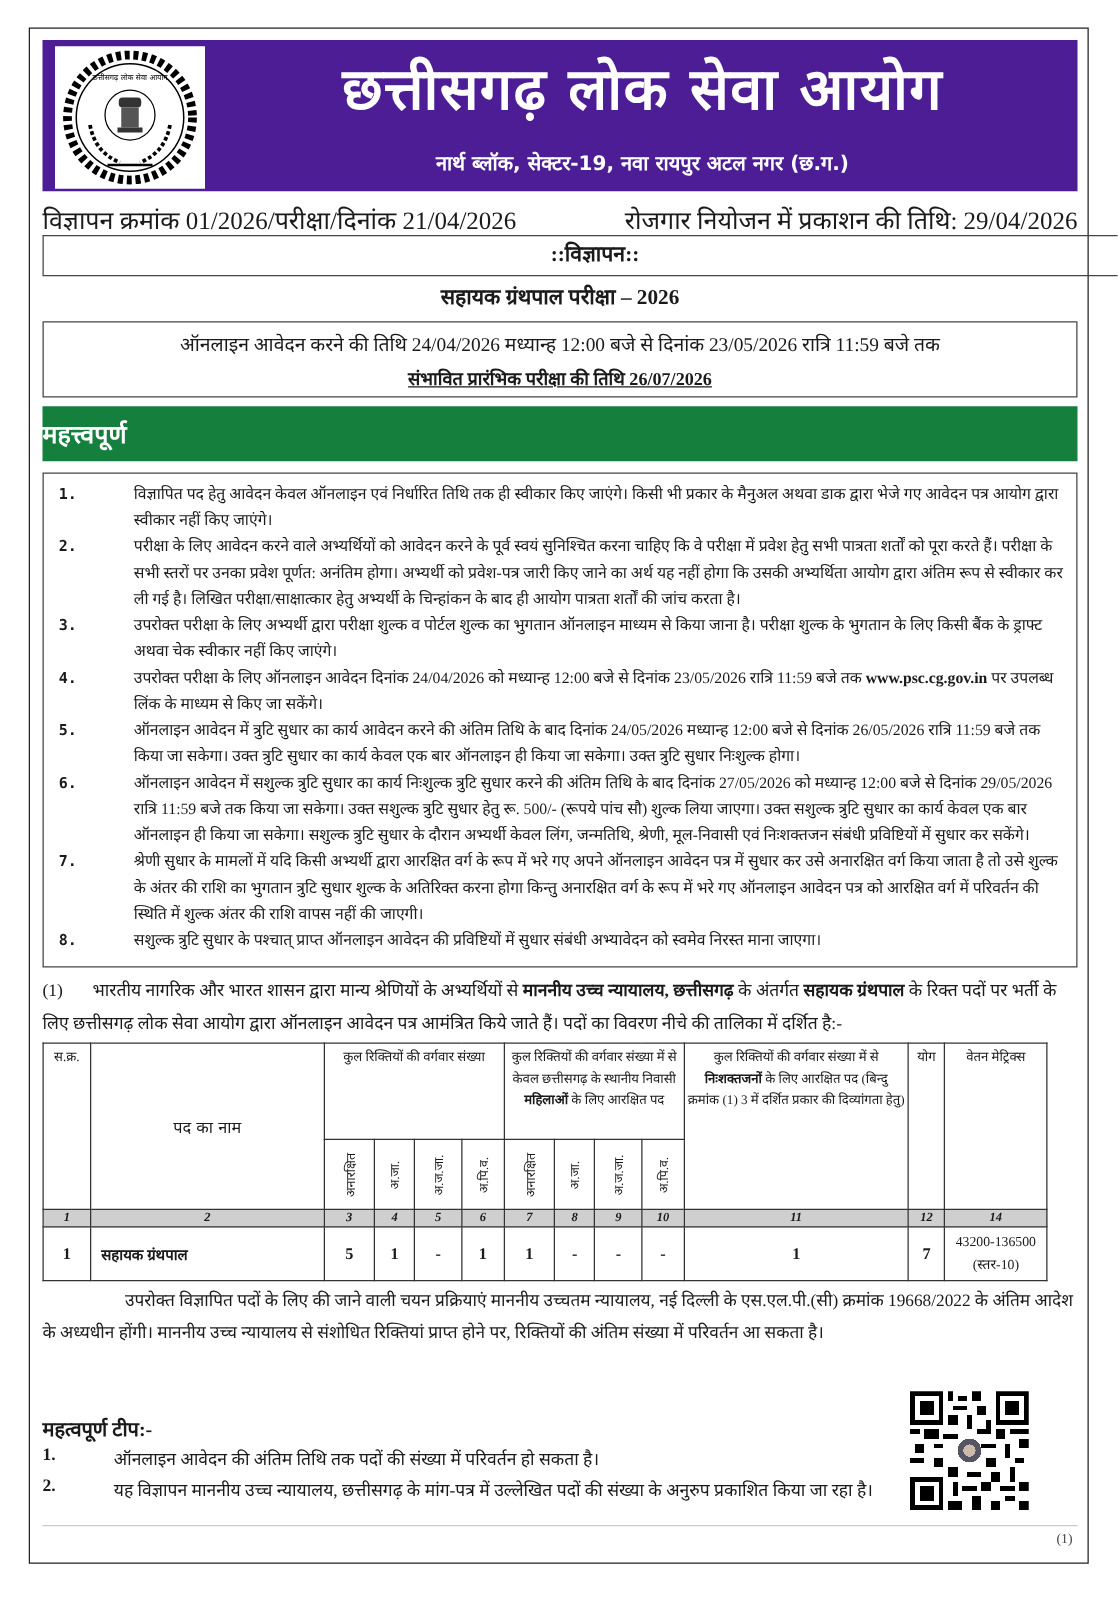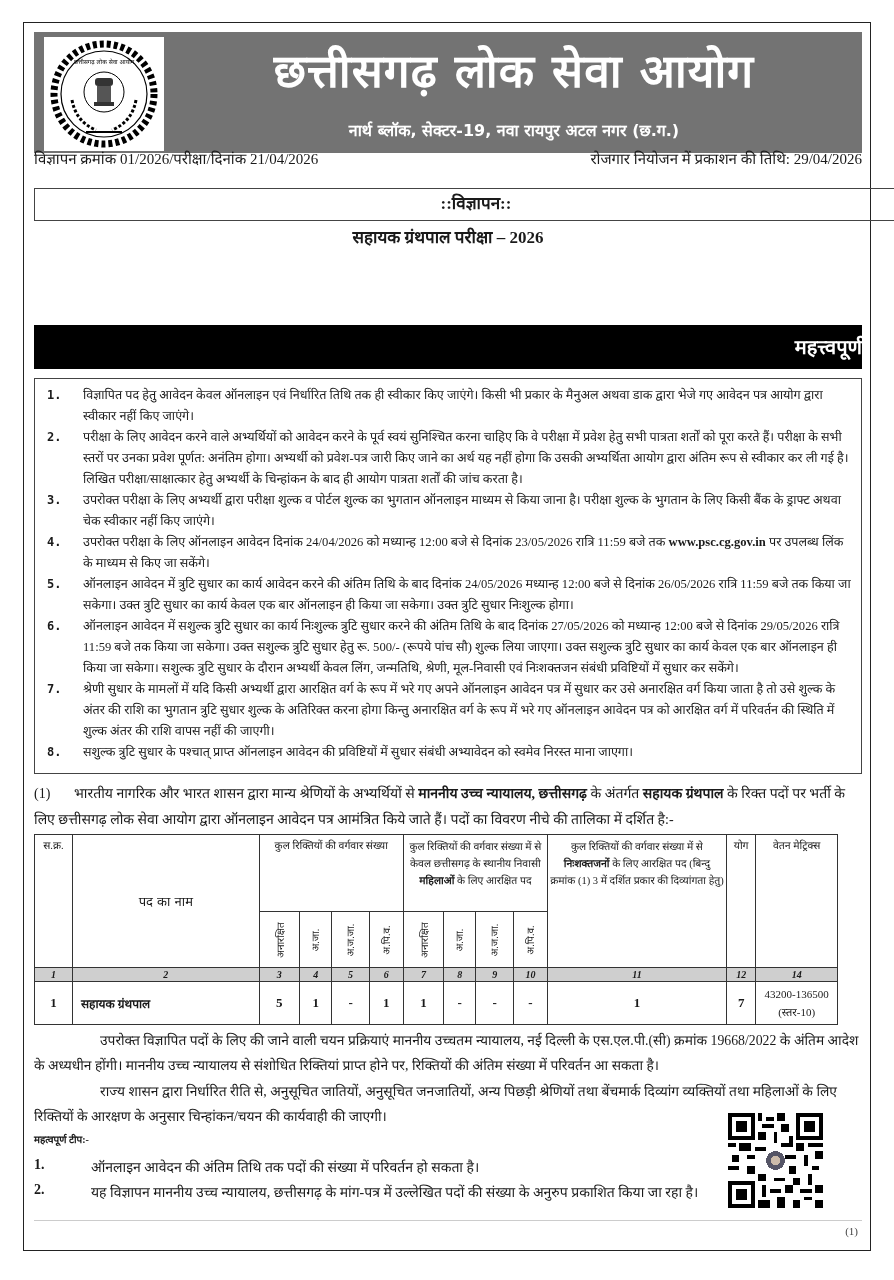--- a/index.html
+++ b/index.html
@@ -1,46 +1,46 @@
 <!DOCTYPE html>
 <html><head>
 <meta charset="utf-8">
 <style>
   * { box-sizing: border-box; margin: 0; padding: 0; }
   html, body { width: 894px; height: 1280px; background: #ffffff; overflow: hidden; }
   body { font-family: "Liberation Serif", "DejaVu Serif", serif; color: #1a1a1a; position: relative; }
   .page { position: absolute; left: 23px; top: 22px; width: 848px; height: 1229px; border: 1.5px solid #222; }
-  .header { position: absolute; left: 10px; top: 9px; width: 828px; height: 121px; background: #737373; }
+  .header { position: absolute; left: 10px; top: 9px; width: 828px; height: 121px; background: #4c1d95; }
   .logo { position: absolute; left: 10px; top: 5px; width: 120px; height: 114px; background: #fff; display:flex; align-items:center; justify-content:center; }
   .title { position: absolute; left: 140px; top: 6px; width: 680px; text-align: center; color: #fff; font-family: "DejaVu Sans", sans-serif; font-weight: bold; font-size: 46px; letter-spacing: 1px; }
   .address { position: absolute; left: 140px; top: 87px; width: 680px; text-align: center; color: #fff; font-family: "DejaVu Sans", sans-serif; font-weight: bold; font-size: 16px; }
-  .refline { position: absolute; left: 10px; top: 125px; width: 828px; font-size: 15px; display: flex; justify-content: space-between; }
+  .refline { position: absolute; left: 10px; top: 139px; width: 828px; font-size: 20px; display: flex; justify-content: space-between; }
   .box1 { position: absolute; left: 10px; top: 165px; width: 884px; height: 33px; border: 1.5px solid #444; text-align: center; font-size: 17px; font-weight: bold; line-height: 30px; }
   .exam-title { position: absolute; left: 10px; top: 202px; width: 828px; text-align: center; font-size: 17px; font-weight: bold; }
   .box2 { position: absolute; left: 10px; top: 234px; width: 828px; height: 61px; border: 1.5px solid #444; text-align: center; }
   .box2 .l1 { font-size: 15.5px; margin-top: 6px; }
   .box2 .l2 { font-size: 14.5px; font-weight: bold; text-decoration: underline; margin-top: 6px; }
-  .banner { position: absolute; left: 10px; top: 302px; width: 828px; height: 44px; background: #000000; color: #fff; text-align: right; font-family: "DejaVu Sans", sans-serif; font-weight: bold; font-size: 20px; line-height: 44px; }
+  .banner { position: absolute; left: 10px; top: 302px; width: 828px; height: 44px; background: #15803d; color: #fff; text-align: left; font-family: "DejaVu Sans", sans-serif; font-weight: bold; font-size: 20px; line-height: 44px; }
   .box3 { position: absolute; left: 10px; top: 355px; width: 828px; height: 396px; border: 1.5px solid #444; padding: 6px 10px 0 12px; }
   .point { display: flex; font-size: 12.6px; line-height: 21px; }
   .point .num { width: 36px; flex-shrink: 0; font-family: "DejaVu Sans Mono", monospace; font-size: 12px; font-weight: bold; }
-  .point .txt { flex: 1; }
+  .point .txt { flex: 1; margin-left: 24px; }
   .para1 { position: absolute; left: 10px; top: 758px; width: 828px; font-size: 14px; line-height: 26px; }
   .para1 .pn { display: inline-block; width: 40px; }
   table.vac { position: absolute; left: 10px; top: 811px; width: 804px; border-collapse: collapse; font-size: 10.5px; }
   table.vac td { border: 1px solid #333; text-align: center; vertical-align: top; padding: 3px 2px; }
   table.vac .rot { height: 56px; vertical-align: middle; }
   table.vac .rot span { display: inline-block; transform: rotate(-90deg); white-space: nowrap; font-size: 10px; }
   table.vac tr.nums td { background: #cfcfcf; font-style: italic; font-weight: bold; font-size: 10px; padding: 1px; height: 14px; }
   table.vac tr.data td { font-size: 13px; font-weight: bold; vertical-align: middle; height: 40px; }
   table.vac tr.data td.name { text-align: left; padding-left: 8px; font-size: 12px; }
   table.vac tr.data td.pay { font-weight: normal; font-size: 11px; line-height: 18px; }
   .para2 { position: absolute; left: 10px; top: 1005px; width: 828px; font-size: 13.8px; line-height: 25px; text-indent: 66px; }
   .para3 { position: absolute; left: 10px; top: 1056px; width: 828px; font-size: 13.8px; line-height: 25px; text-indent: 66px; }
-  .tips-title { position: absolute; left: 10px; top: 1109px; font-size: 10px; font-weight: bold; font-family: Liberation Serif, serif; }
+  .tips-title { position: absolute; left: 10px; top: 1109px; font-size: 16px; font-weight: bold; font-family: Liberation Serif, serif; }
   .tip { position: absolute; left: 10px; width: 700px; font-size: 14px; display: flex; }
   .tip .tn { width: 57px; font-weight: bold; }
   .qr { position: absolute; left: 704px; top: 1090px; width: 95px; height: 95px; }
   .footline { position: absolute; left: 10px; top: 1197px; width: 828px; border-top: 1px solid #ccc; }
   .pageno { position: absolute; right: 12px; top: 1202px; font-size: 11px; color: #444; }
 </style>
 </head>
 <body>
 
 <div class="page">
@@ -66,20 +66,24 @@
 
   <div class="refline">
     <span>विज्ञापन क्रमांक 01/2026/परीक्षा/दिनांक 21/04/2026</span>
     <span>रोजगार नियोजन में प्रकाशन की तिथि: 29/04/2026</span>
   </div>
 
   <div class="box1">::विज्ञापन::</div>
 
   <div class="exam-title">सहायक ग्रंथपाल परीक्षा – 2026</div>
 
+  <div class="box2">
+    <div class="l1">ऑनलाइन आवेदन करने की तिथि 24/04/2026 मध्यान्ह 12:00 बजे से दिनांक 23/05/2026 रात्रि 11:59 बजे तक</div>
+    <div class="l2">संभावित प्रारंभिक परीक्षा की तिथि 26/07/2026</div>
+  </div>
 
   <div class="banner">महत्त्वपूर्ण</div>
 
   <div class="box3">
     <div class="point">
         <span class="num">1.</span>
         <span class="txt">विज्ञापित पद हेतु आवेदन केवल ऑनलाइन एवं निर्धारित तिथि तक ही स्वीकार किए जाएंगे। किसी भी प्रकार के मैनुअल अथवा डाक द्वारा भेजे गए आवेदन पत्र आयोग द्वारा स्वीकार नहीं किए जाएंगे।</span>
       </div>
     <div class="point">
         <span class="num">2.</span>
@@ -181,21 +185,20 @@
       <td>7</td>
       <td class="pay">
             <div>43200-136500</div>
             <div>(स्तर-10)</div>
           </td>
     </tr>
   </tbody>
     </table>
 
   <div class="para2">उपरोक्त विज्ञापित पदों के लिए की जाने वाली चयन प्रक्रियाएं माननीय उच्चतम न्यायालय, नई दिल्ली के एस.एल.पी.(सी) क्रमांक 19668/2022 के अंतिम आदेश के अध्यधीन होंगी। माननीय उच्च न्यायालय से संशोधित रिक्तियां प्राप्त होने पर, रिक्तियों की अंतिम संख्या में परिवर्तन आ सकता है।</div>
-  <div class="para3">राज्य शासन द्वारा निर्धारित रीति से, अनुसूचित जातियों, अनुसूचित जनजातियों, अन्य पिछड़ी श्रेणियों तथा बेंचमार्क दिव्यांग व्यक्तियों तथा महिलाओं के लिए रिक्तियों के आरक्षण के अनुसार चिन्हांकन/चयन की कार्यवाही की जाएगी।</div>
 
   <div class="tips-title">महत्वपूर्ण टीप:-</div>
   <div class="tip" style="top:1134px;">
       <span class="tn">1.</span>
       <span>ऑनलाइन आवेदन की अंतिम तिथि तक पदों की संख्या में परिवर्तन हो सकता है।</span>
     </div>
   <div class="tip" style="top:1159px;">
       <span class="tn">2.</span>
       <span>यह विज्ञापन माननीय उच्च न्यायालय, छत्तीसगढ़ के मांग-पत्र में उल्लेखित पदों की संख्या के अनुरुप प्रकाशित किया जा रहा है।</span>
     </div>

